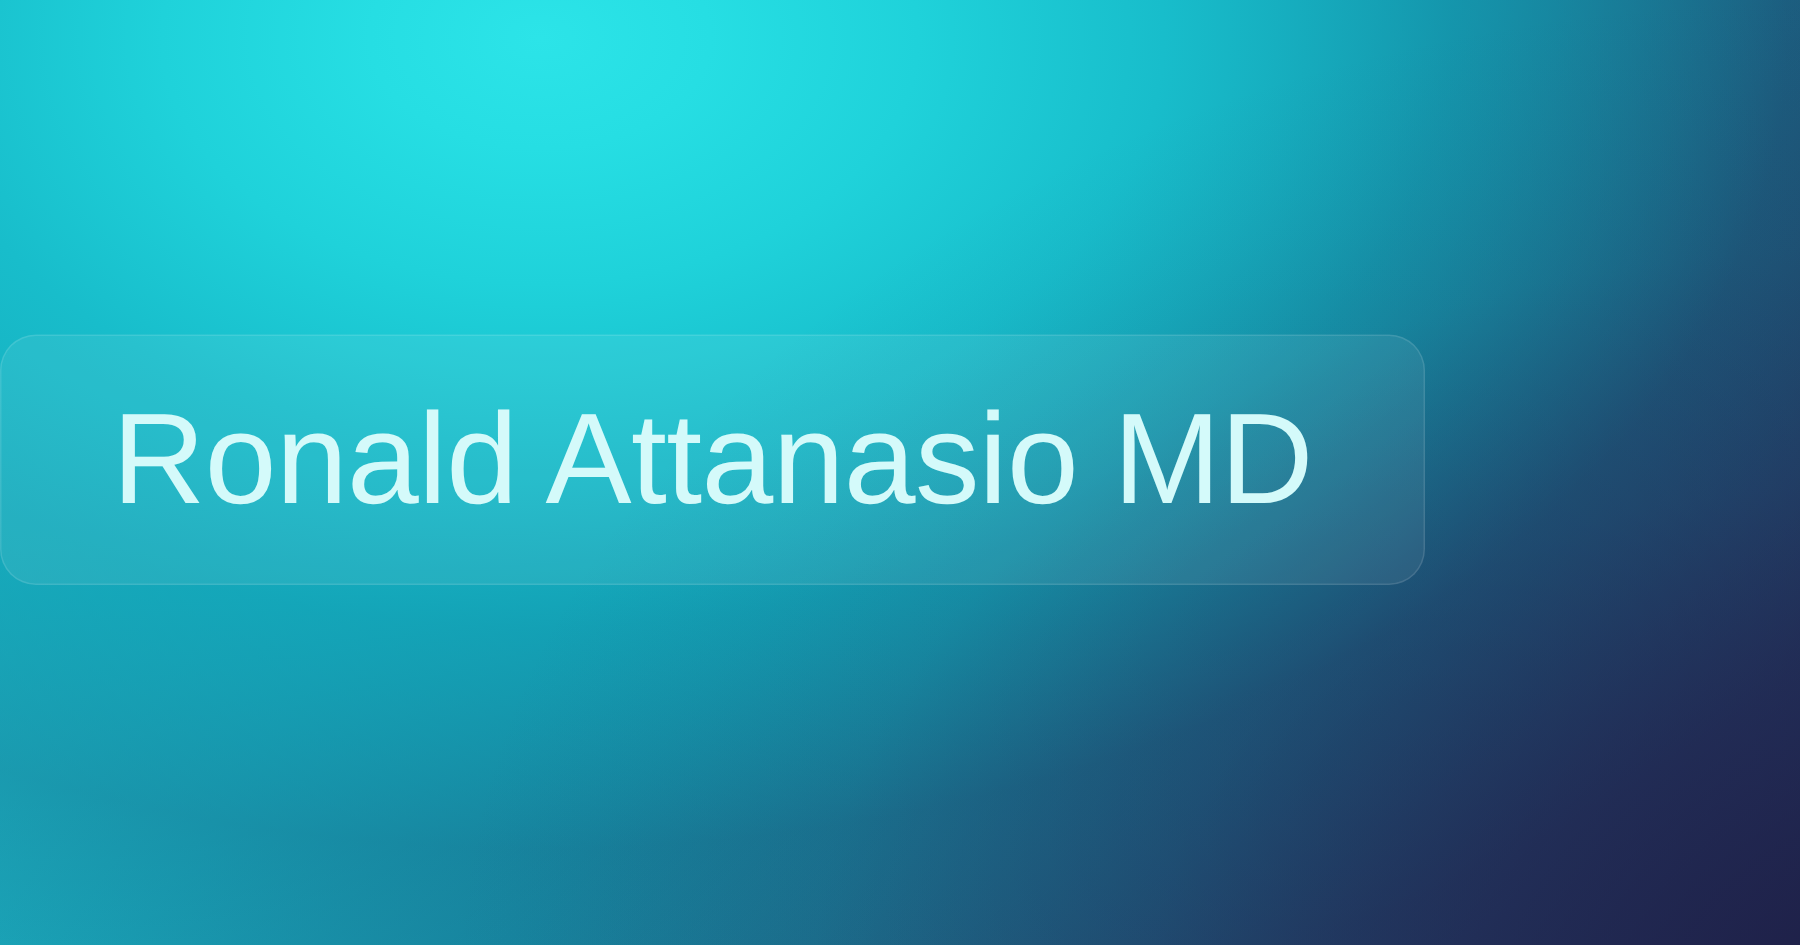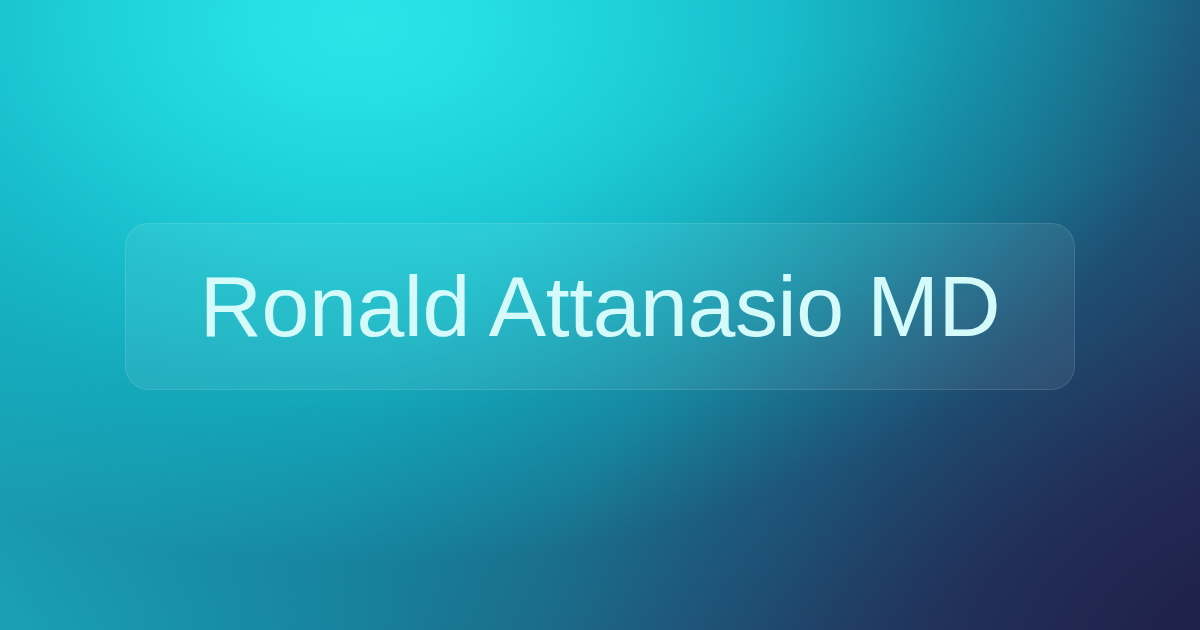--- a/index.html
+++ b/index.html
@@ -71,21 +71,20 @@
       rgba(25, 110, 135, 0) 100%
     );
   }
 
   
   .card-wrap {
     position: absolute;
     inset: 0;
     display: flex;
     align-items: center;
-    justify-content: center;
   }
 
   .title-card {
     box-sizing: border-box;
     width: 950px;
     height: 167px;
     margin-top: -18px;
     border-radius: 24px;
     background-color: rgba(255, 255, 255, 0.072);
     border: 1px solid rgba(255, 255, 255, 0.115);

